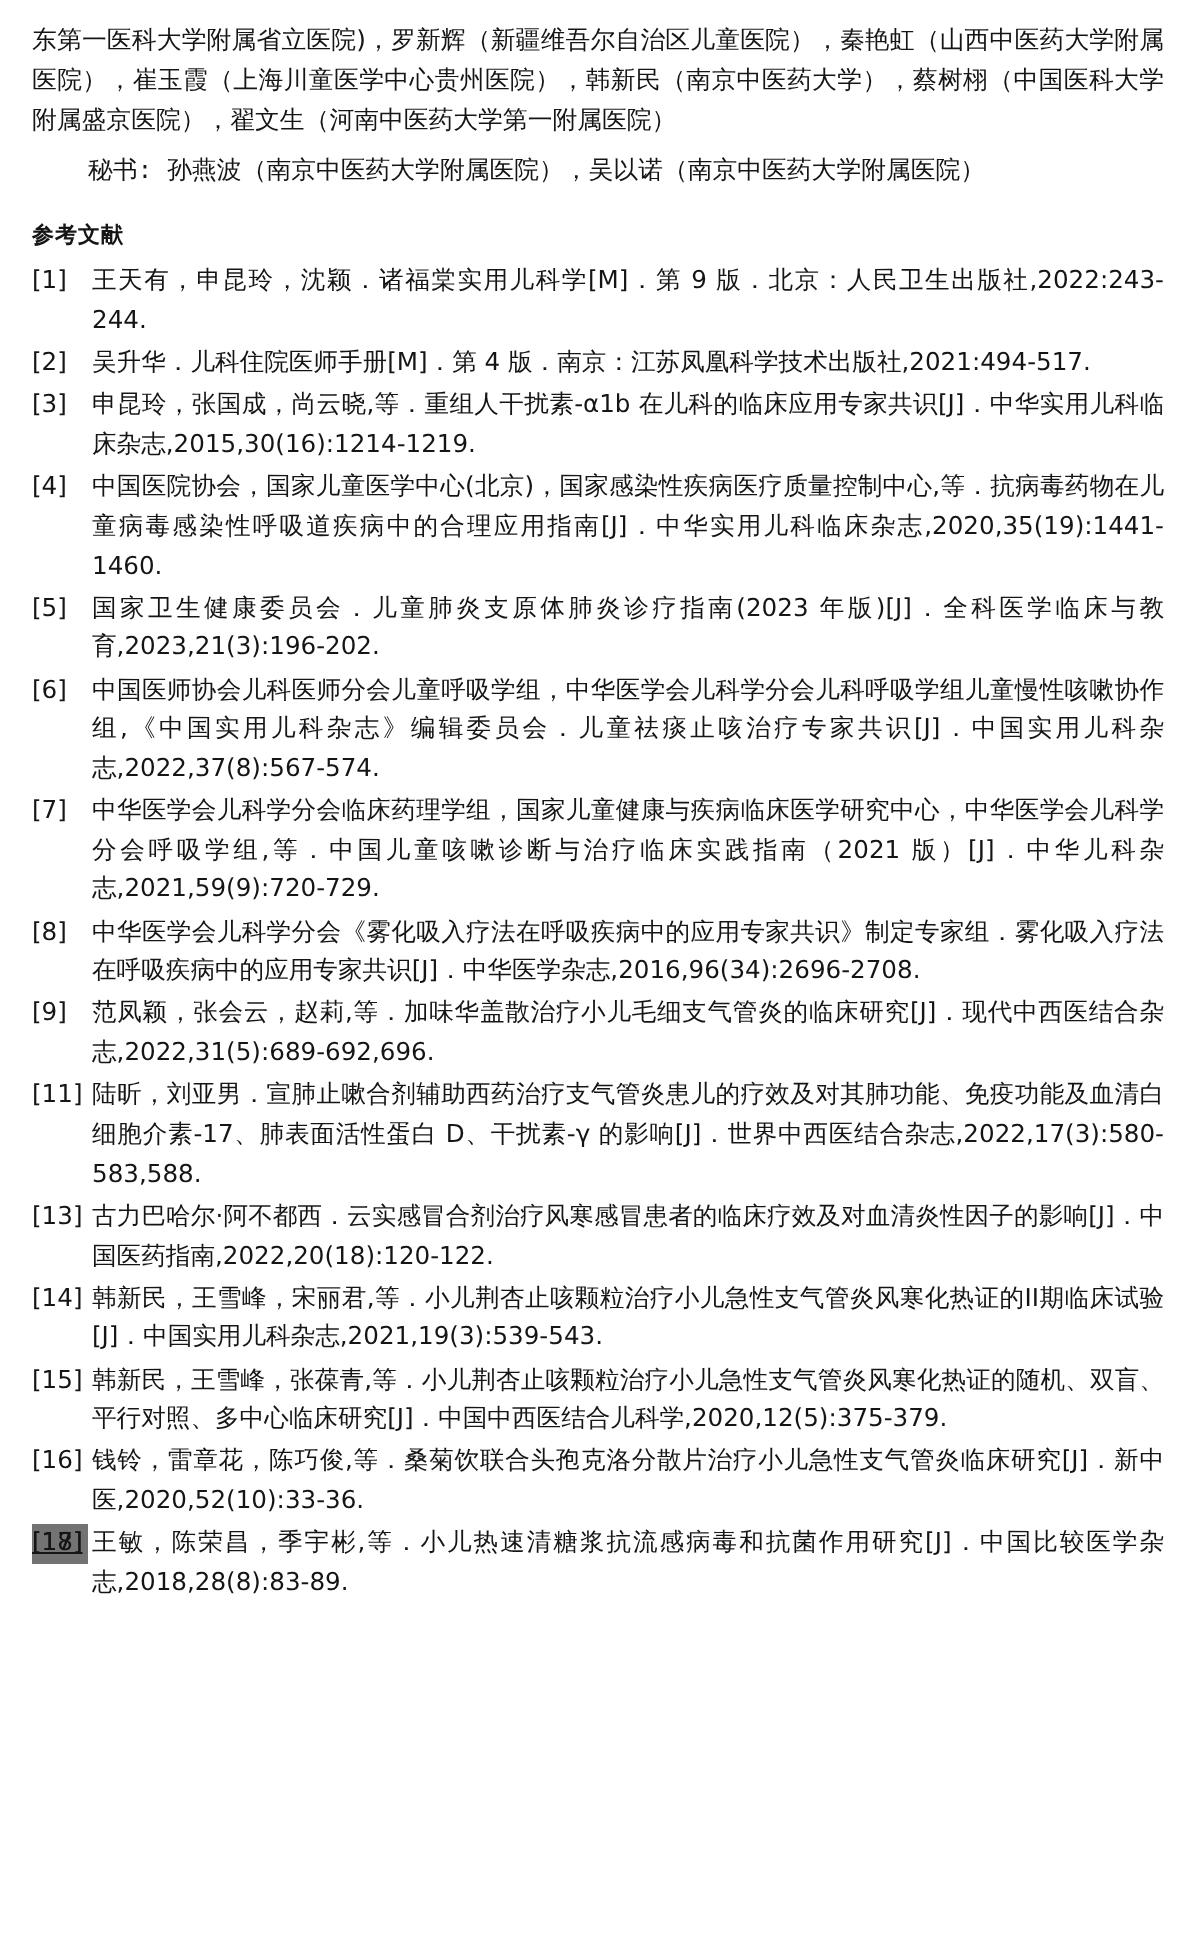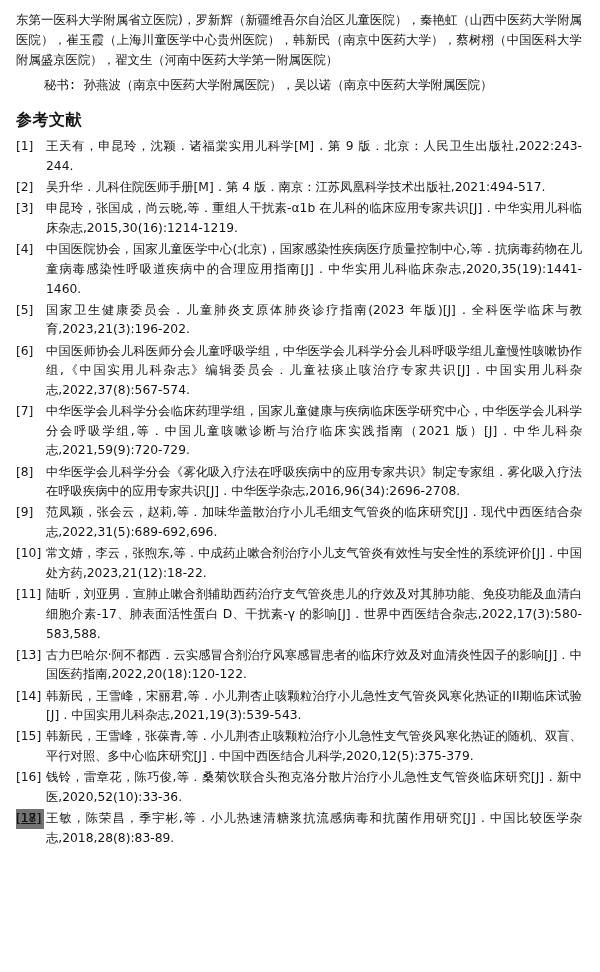--- a/index.html
+++ b/index.html
@@ -50,21 +50,21 @@
   }
   .secretary {
     font-size: 12.4px;
     line-height: 1.62;
     margin: 0 0 14px 0;
     padding-left: 28px;
     text-indent: 0;
     font-family: Liberation Mono, monospace;
   }
   .ref-heading {
-    font-size: 16px;
+    font-size: 11px;
     font-weight: bold;
     margin: 0 0 6px 0;
     letter-spacing: 0.5px;
   }
   ol.reflist {
     list-style: none;
     margin: 0;
     padding: 0;
   }
   ol.reflist li {
@@ -135,23 +135,20 @@
       <li>
         <span class="num">[7]</span><span class="txt">中华医学会儿科学分会临床药理学组，国家儿童健康与疾病临床医学研究中心，中华医学会儿科学分会呼吸学组,等．中国儿童咳嗽诊断与治疗临床实践指南（2021 版）[J]．中华儿科杂志,2021,59(9):720-729.</span>
       </li>
       <li>
         <span class="num">[8]</span><span class="txt">中华医学会儿科学分会《雾化吸入疗法在呼吸疾病中的应用专家共识》制定专家组．雾化吸入疗法在呼吸疾病中的应用专家共识[J]．中华医学杂志,2016,96(34):2696-2708.</span>
       </li>
       <li>
         <span class="num">[9]</span><span class="txt">范凤颖，张会云，赵莉,等．加味华盖散治疗小儿毛细支气管炎的临床研究[J]．现代中西医结合杂志,2022,31(5):689-692,696.</span>
       </li>
       <li>
-        <span class="num">[10]</span><span class="txt">常文婧，李云，张煦东,等．中成药止嗽合剂治疗小儿支气管炎有效性与安全性的系统评价[J]．中国处方药,2023,21(12):18-22.</span>
-      </li>
-      <li>
         <span class="num">[11]</span><span class="txt">陆昕，刘亚男．宣肺止嗽合剂辅助西药治疗支气管炎患儿的疗效及对其肺功能、免疫功能及血清白细胞介素-17、肺表面活性蛋白 D、干扰素-γ 的影响[J]．世界中西医结合杂志,2022,17(3):580-583,588.</span>
       </li>
       <li>
         <span class="num">[13]</span><span class="txt">古力巴哈尔·阿不都西．云实感冒合剂治疗风寒感冒患者的临床疗效及对血清炎性因子的影响[J]．中国医药指南,2022,20(18):120-122.</span>
       </li>
       <li>
         <span class="num">[14]</span><span class="txt">韩新民，王雪峰，宋丽君,等．小儿荆杏止咳颗粒治疗小儿急性支气管炎风寒化热证的II期临床试验[J]．中国实用儿科杂志,2021,19(3):539-543.</span>
       </li>
       <li>
         <span class="num">[15]</span><span class="txt">韩新民，王雪峰，张葆青,等．小儿荆杏止咳颗粒治疗小儿急性支气管炎风寒化热证的随机、双盲、平行对照、多中心临床研究[J]．中国中西医结合儿科学,2020,12(5):375-379.</span>

